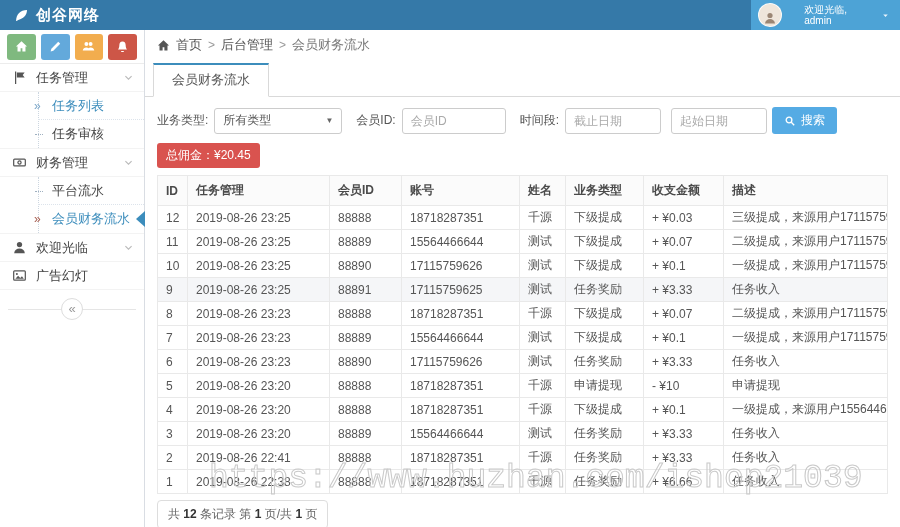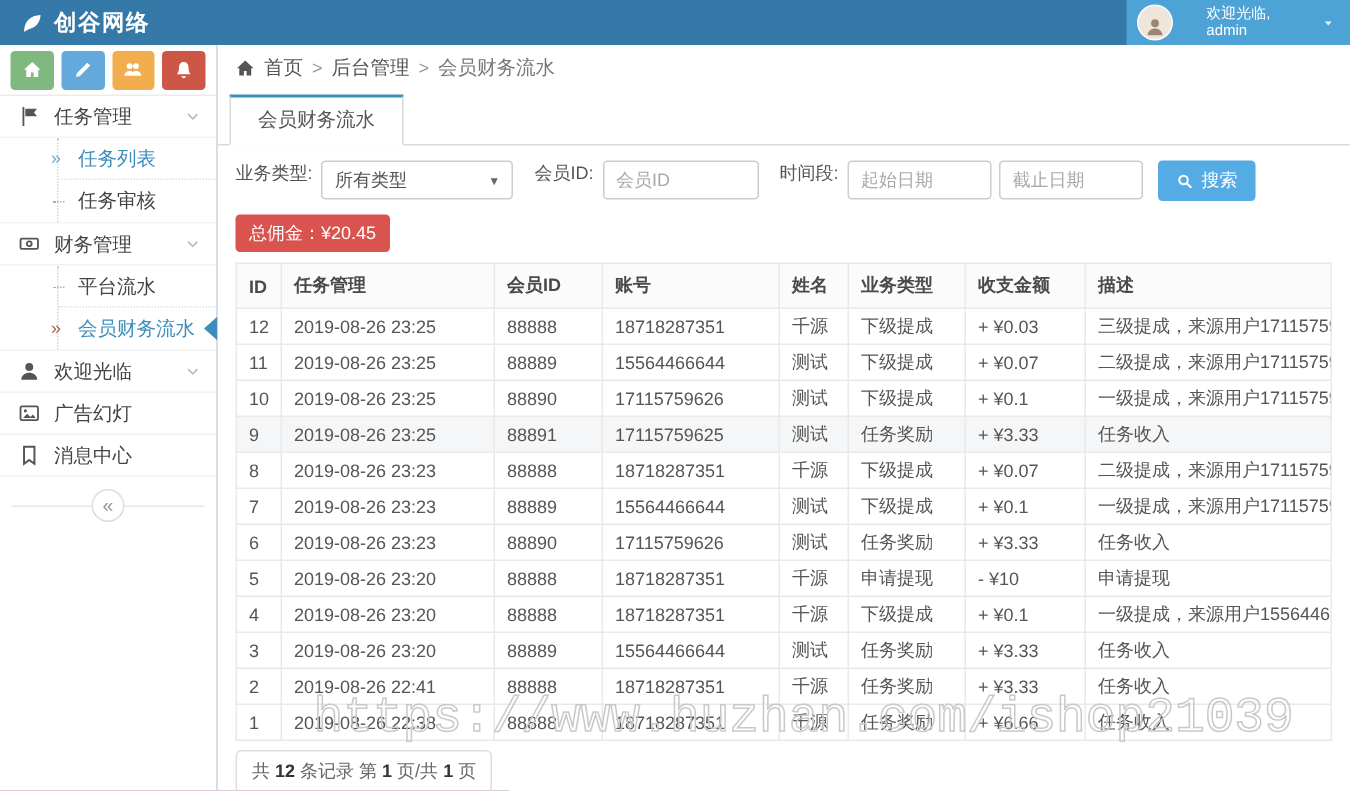--- a/index.html
+++ b/index.html
@@ -47,21 +47,21 @@
   
   .content{position:absolute;left:145px;top:30px;right:0;bottom:0;background:#fff;overflow:hidden;}
   .breadcrumb{height:30px;display:flex;align-items:center;padding:0 12px;font-size:13px;color:#555;gap:6px;}
   .bc-home{width:13px;height:13px;color:#555;}
   .bc-sep{color:#999;font-size:12px;}
   .bc-item{color:#555;cursor:pointer;}
   .bc-item.current{color:#777;cursor:default;}
   .tabs{margin-top:3px;height:34px;border-bottom:1px solid #d9d9d9;padding-left:8px;}
   .tab{display:inline-block;height:34px;line-height:30px;padding:0 18px;background:#fff;border:1px solid #d9d9d9;border-top:2px solid var(--primary);border-bottom:1px solid #fff;font-size:13px;color:#555;margin-bottom:-1px;cursor:default;}
   .panel{padding:10px 12px 0;}
-  .filter-row{display:flex;align-items:flex-start;font-size:12px;color:#555;}
+  .filter-row{display:flex;align-items:center;font-size:12px;color:#555;}
   .flabel{margin-right:6px;white-space:nowrap;}
   .selectbox{width:128px;height:26px;border:1px solid #ccc;border-radius:3px;display:flex;align-items:center;padding:0 8px;color:#555;margin-right:14px;cursor:pointer;background:#fff;}
   .sel-caret{margin-left:auto;font-size:8px;color:#666;}
   .finput{height:26px;border:1px solid #ccc;border-radius:3px;padding:0 8px;font-size:12px;color:#555;outline:none;font-family:inherit;}
   .finput::placeholder{color:#a9a9a9;}
   .inp-member{width:104px;margin-right:14px;}
   .inp-date1{width:96px;margin-right:5px;}
   .inp-date2{width:96px;margin-right:10px;}
   .search-btn{height:27px;border:none;border-radius:3px;background:var(--searchbtn);color:#fff;font-size:12px;display:flex;align-items:center;gap:5px;padding:0 12px;cursor:pointer;font-family:inherit;}
   .s-ic{width:12px;height:12px;color:#fff;}
@@ -217,28 +217,20 @@
         <div class="menu-item">
           <span class="ic m-ic">
             <svg viewBox="0 0 16 16">
               <rect x="1.8" y="3.1" width="12.4" height="9.8" rx="1" fill="none" stroke="currentColor" stroke-width="1.3"></rect>
               <circle cx="5.2" cy="6.3" r="1.1" fill="currentColor"></circle>
               <path fill="currentColor" d="m3.6 11.4 2.9-3.1 2.3 2.4 1.8-1.8 2 2.5z"></path>
             </svg>
           </span>
           <span class="m-label">广告幻灯</span>
         </div>
-        <div class="menu-item">
-          <span class="ic m-ic">
-            <svg viewBox="0 0 16 16">
-              <path fill="none" stroke="currentColor" stroke-width="1.4" d="M4.3 2h7.4v12.1L8 11.4l-3.7 2.7z"></path>
-            </svg>
-          </span>
-          <span class="m-label">消息中心</span>
-        </div>
       </nav>
     <div class="collapse-row">
       <span class="collapse-btn">«</span>
     </div>
   </aside>
 
   <main class="content">
     <div class="breadcrumb" id="breadcrumb">
         <span class="ic bc-home">
           <svg viewBox="0 0 16 16">
@@ -259,22 +251,22 @@
     <div class="panel">
       <div class="filter-row">
         <span class="flabel">业务类型:</span>
         <div class="selectbox">
           <span>所有类型</span>
           <span class="sel-caret">▼</span>
         </div>
         <span class="flabel">会员ID:</span>
         <input class="finput inp-member" placeholder="会员ID" style="">
         <span class="flabel">时间段:</span>
+        <input class="finput inp-date2" placeholder="截止日期" style="">
         <input class="finput inp-date1" placeholder="起始日期" style="">
-        <input class="finput inp-date2" placeholder="截止日期" style="">
         <button class="search-btn">
           <span class="ic s-ic" id="search-ic">
               <svg viewBox="0 0 16 16">
                 <g fill="none" stroke="currentColor" stroke-width="1.8">
                   <circle cx="6.7" cy="6.7" r="3.8"></circle>
                   <path d="m9.7 9.7 3.9 3.9"></path>
                 </g>
               </svg>
             </span>
           <span>搜索</span>

